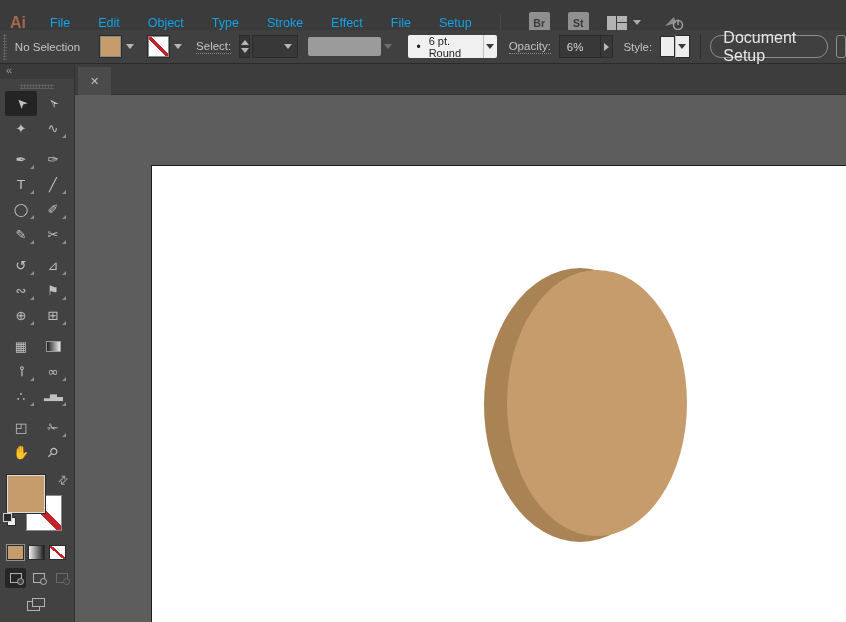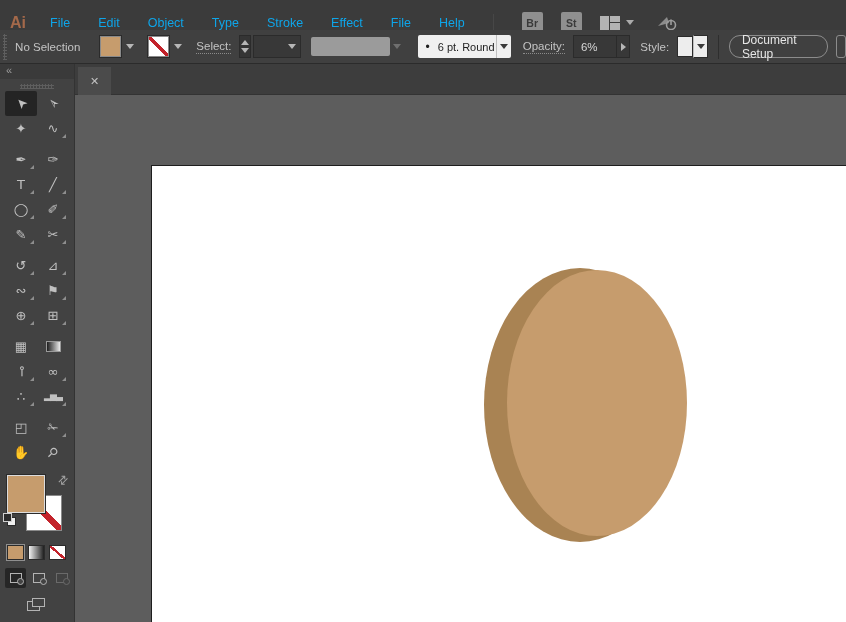--- a/index.html
+++ b/index.html
@@ -71,21 +71,21 @@
   .opacity-field { width:52px; height:23px; background:#383838; border:1px solid #2B2B2B;
     font-size:11.5px; color:#D6D6D6; display:flex; align-items:center; padding-left:7px; margin-left:8px;}
   .arrow-r { width:16px; height:23px; display:flex; align-items:center; justify-content:center; background:#383838; border:1px solid #2B2B2B; border-left:none;}
   .arrow-r i { width:0;height:0;border-top:4px solid transparent;border-bottom:4px solid transparent;border-left:5px solid #B7B7B7;}
   .style-sw { width:19px; height:21px; background:#EDEDED; border:1px solid #2B2B2B; margin-left:8px;}
   .style-dd { width:18px; height:23px; background:#EDEDED; border:1px solid #2B2B2B; border-left:1px solid #BFBFBF;
     display:flex; align-items:center; justify-content:center;}
   .style-dd .tri { width:0;height:0;border-left:4px solid transparent;border-right:4px solid transparent;border-top:5px solid #3A3A3A;}
   .cb-sep { width:1px; height:24px; background:#2E2E2E; margin:0 10px; }
   .doc-setup { height:23px; padding:0 12px; border:1px solid #8C8C8C; border-radius:11px;
-    background:transparent; color:#E6E6E6; font-size:12px; display:flex; align-items:center;}
+    background:transparent; color:#E6E6E6; font-size:16px; display:flex; align-items:center;}
   .partial-btn { width:10px; height:23px; border:1px solid #8C8C8C; border-radius:3px; margin-left:8px; flex:none;}
   
   .toolbar {
     position:absolute; top:64px; left:0; bottom:0; width:75px;
     background:#424242; border-right:1px solid #333333;
   }
   .tb-head { height:15px; background:#3A3A3A; color:#9C9C9C; font-size:11px; line-height:13px; padding-left:6px; letter-spacing:1px;}
   .tb-grip { width:34px; height:5px; margin:5px auto 2px auto;
     background-image:radial-gradient(#5E5E5E 1px, transparent 1.2px); background-size:3px 3px;}
   .tgroup { width:64px; margin:0 auto 6px auto; }
@@ -143,21 +143,21 @@
 
   <div class="menubar">
     <div class="ai-logo">Ai</div>
     <div class="menu-item">File</div>
     <div class="menu-item">Edit</div>
     <div class="menu-item">Object</div>
     <div class="menu-item">Type</div>
     <div class="menu-item">Stroke</div>
     <div class="menu-item">Effect</div>
     <div class="menu-item">File</div>
-    <div class="menu-item">Help</div>
+    <div class="menu-item">Setup</div>
     <div class="mb-sep"></div>
     <div class="sq-btn">Br</div>
     <div class="sq-btn">St</div>
     <div class="ws-wrap">
       <span class="ws-icon">
           <i></i>
           <i></i>
           <i></i>
         </span>
       <span class="chev"></span>

